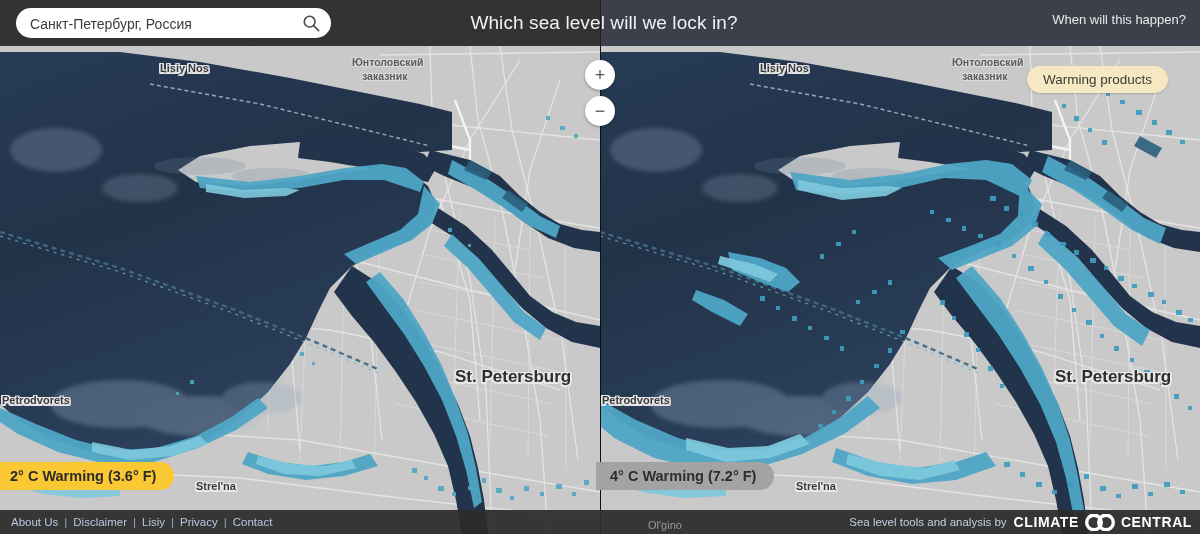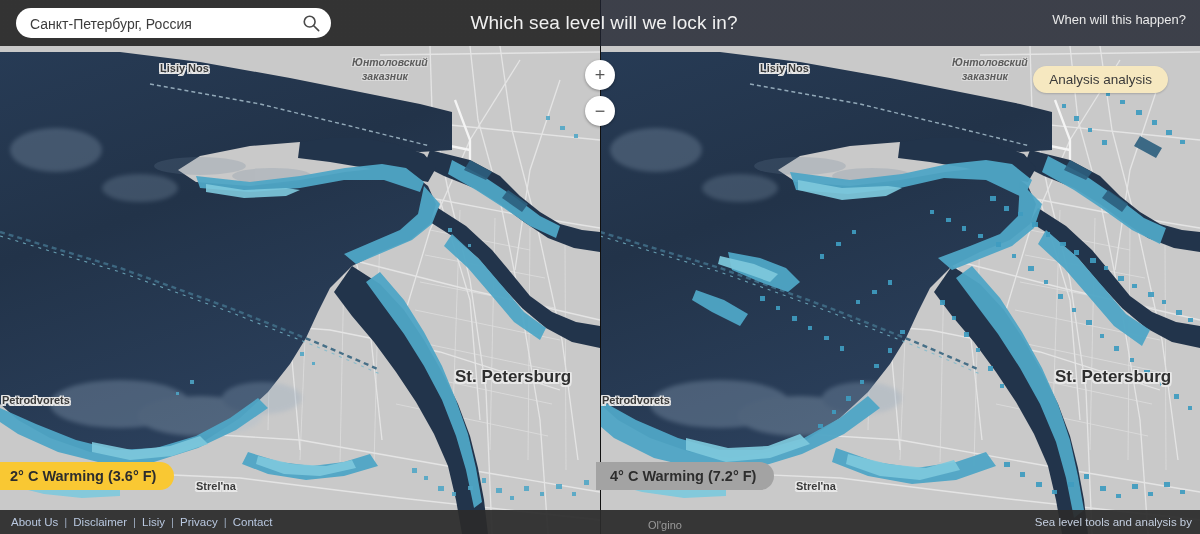--- a/index.html
+++ b/index.html
@@ -49,21 +49,21 @@
     white-space: nowrap;
     text-shadow:
       -1.5px -1.5px 0 #e8e8e8, 1.5px -1.5px 0 #e8e8e8,
       -1.5px  1.5px 0 #e8e8e8, 1.5px  1.5px 0 #e8e8e8,
        0 -1.5px 0 #e8e8e8, 0 1.5px 0 #e8e8e8,
       -1.5px 0 0 #e8e8e8, 1.5px 0 0 #e8e8e8;
     pointer-events: none;
   }
   .mlabel.small { font-size: 11px; }
   .mlabel.city  { font-size: 17px; color: #2e2e2e; }
-  .mlabel.italic { font-style: italic; font-size: 10.5px; color: #5c5c5c;
+  .mlabel.italic { font-size: 10.5px; color: #5c5c5c;
     text-shadow: -1px -1px 0 #dcdcdc, 1px -1px 0 #dcdcdc, -1px 1px 0 #dcdcdc, 1px 1px 0 #dcdcdc; }
 
   
   .header {
     position: absolute; top: 0; left: 0; width: 1200px; height: 46px;
     background: rgba(43,43,43,0.93);
     z-index: 40;
   }
   .header.translucent-right {
     background: linear-gradient(to right,
@@ -589,21 +589,21 @@
     </div>
 
     <div class="hdr-right">When will this happen?</div>
   </div>
 
   <div class="zoom-ctrls">
     <button class="zbtn">+</button>
     <button class="zbtn">−</button>
   </div>
 
-  <button class="analysis-btn">Analysis analysis</button>
+  <button class="analysis-btn">Warming products</button>
 
   <div class="pill warm2">2° C Warming (3.6° F)</div>
   <div class="pill warm4">4° C Warming (7.2° F)</div>
 
   <div class="footer">
     <div class="footer-olgino">Ol'gino</div>
 
     <div class="footer-links">
       <a>About Us</a>
       <span class="sep">|</span>
@@ -611,16 +611,24 @@
       <span class="sep">|</span>
       <a>Lisiy</a>
       <span class="sep">|</span>
       <a>Privacy</a>
       <span class="sep">|</span>
       <a>Contact</a>
     </div>
 
     <div class="footer-right">
       <span>Sea level tools and analysis by</span>
+      <span class="cc-logo">
+        <span>CLIMATE</span>
+        <svg class="cc-rings" width="34" height="17" viewBox="0 0 34 17">
+          <circle cx="11" cy="8.5" r="7.3" fill="none" stroke="#ffffff" stroke-width="3.4"></circle>
+          <circle cx="23" cy="8.5" r="7.3" fill="none" stroke="#ffffff" stroke-width="3.4"></circle>
+        </svg>
+        <span>CENTRAL</span>
+      </span>
     </div>
   </div>
 
 </div>
 
 </body></html>

